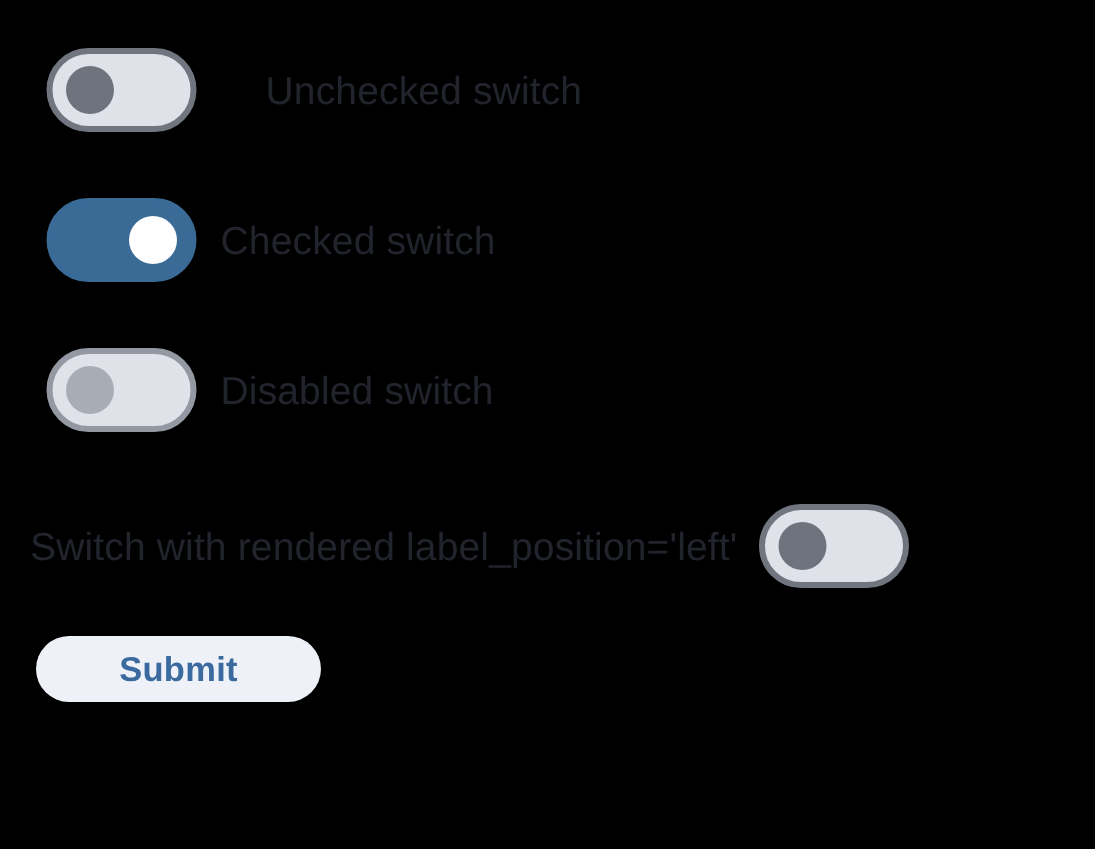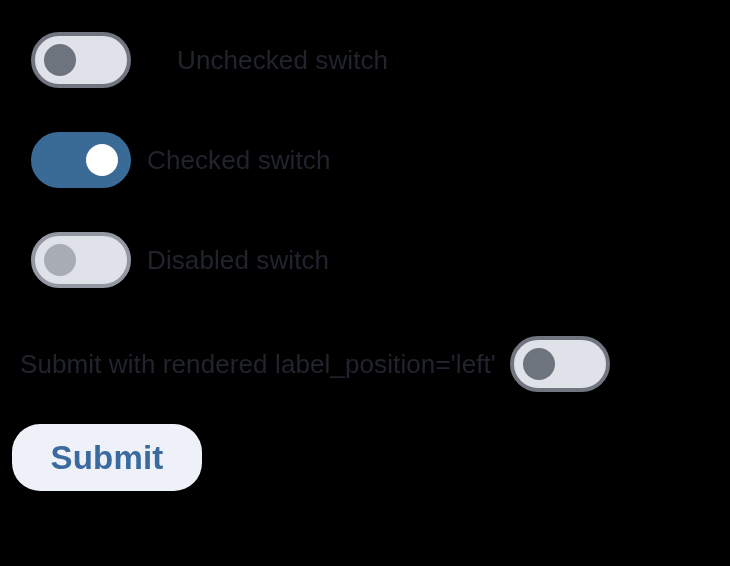--- a/index.html
+++ b/index.html
@@ -95,30 +95,30 @@
   .switch-label.right-of {
     margin-left: 16px;
   }
   .switch-label.left-of {
     margin-right: 14px;
   }
 
   
   .submit-button {
     position: absolute;
-    left: 12px;
+    left: 24px;
     top: 424px;
     width: 190px;
-    height: 67px;
+    height: 44px;
     border: none;
     border-radius: 28px;
     background: #eef1f8;
     color: #3a6a9e;
     font-family: "Liberation Sans", "DejaVu Sans", sans-serif;
-    font-size: 33px;
+    font-size: 23px;
     font-weight: bold;
     letter-spacing: 0.2px;
     cursor: pointer;
     padding: 0;
     display: flex;
     align-items: center;
     justify-content: center;
   }
 </style>
 </head>
@@ -144,21 +144,21 @@
 
   <div class="switch-row" style="left:31px; top:232px;">
     <div class="switch disabled" role="switch" aria-checked="false" aria-disabled="true">
       <div class="track"></div>
       <div class="thumb"></div>
     </div>
     <span class="switch-label right-of">Disabled switch</span>
   </div>
 
   <div class="switch-row" style="left:20px; top:336px;">
-    <span class="switch-label left-of">Submit with rendered label_position='left'</span>
+    <span class="switch-label left-of">Switch with rendered label_position='left'</span>
     <div class="switch unchecked" role="switch" aria-checked="false">
       <div class="track"></div>
       <div class="thumb"></div>
     </div>
   </div>
 
   <button class="submit-button">Submit</button>
 
 </div>
 

